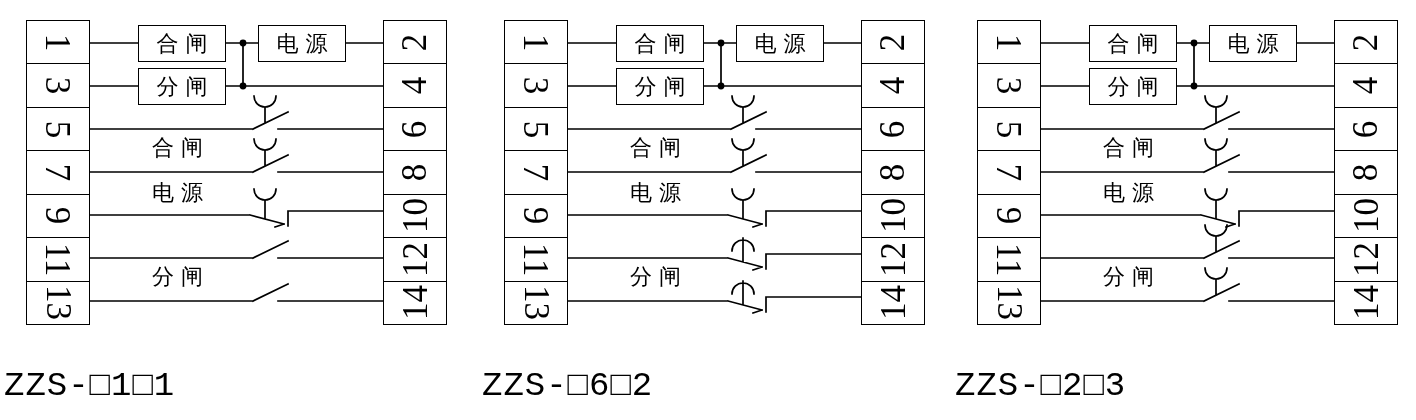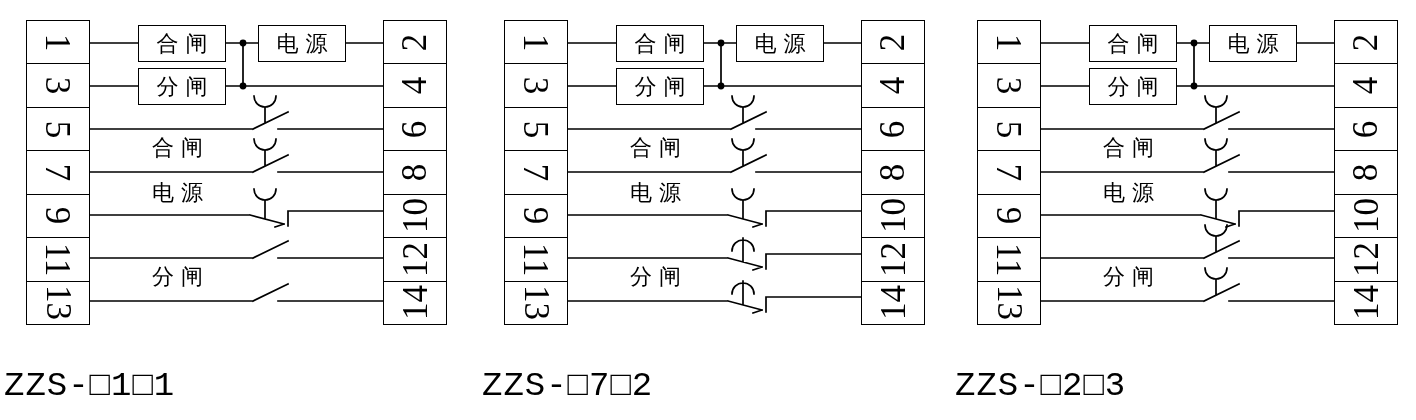--- a/index.html
+++ b/index.html
@@ -203,21 +203,21 @@
       <span class="cjk">分闸</span>
     </div>
   <div class="cbox power">
       <span class="cjk">电源</span>
     </div>
 
   <div class="flabel close"><span class="cjk">合闸</span></div>
   <div class="flabel power"><span class="cjk">电源</span></div>
   <div class="flabel trip"><span class="cjk">分闸</span></div>
 
-  <div class="caption">ZZS-□7□2</div>
+  <div class="caption">ZZS-□6□2</div>
 </div>
 
 <div class="module" id="m2">
   <svg class="wires" width="472" height="420">
     <path d="M90 43H138M225 43H258M345 43H383M90 86H138M225 86H383M243 43V86"></path>
     <circle cx="243" cy="43" r="3.4"></circle>
     <circle cx="243" cy="86" r="3.4"></circle>
     <path d="M90 129H253M253 129L288 112M278 129H383M265 108V123M254 96A11 11 0 0 0 276 96"></path>
     <path d="M90 172H253M253 172L288 155M278 172H383M265 151V166M254 139A11 11 0 0 0 276 139"></path>
     <path d="M90 215H250M250 215L284 224M284 224L275 227M288 211H383M288 211V226M265 200V219M254 189A11 11 0 0 0 276 189"></path>

